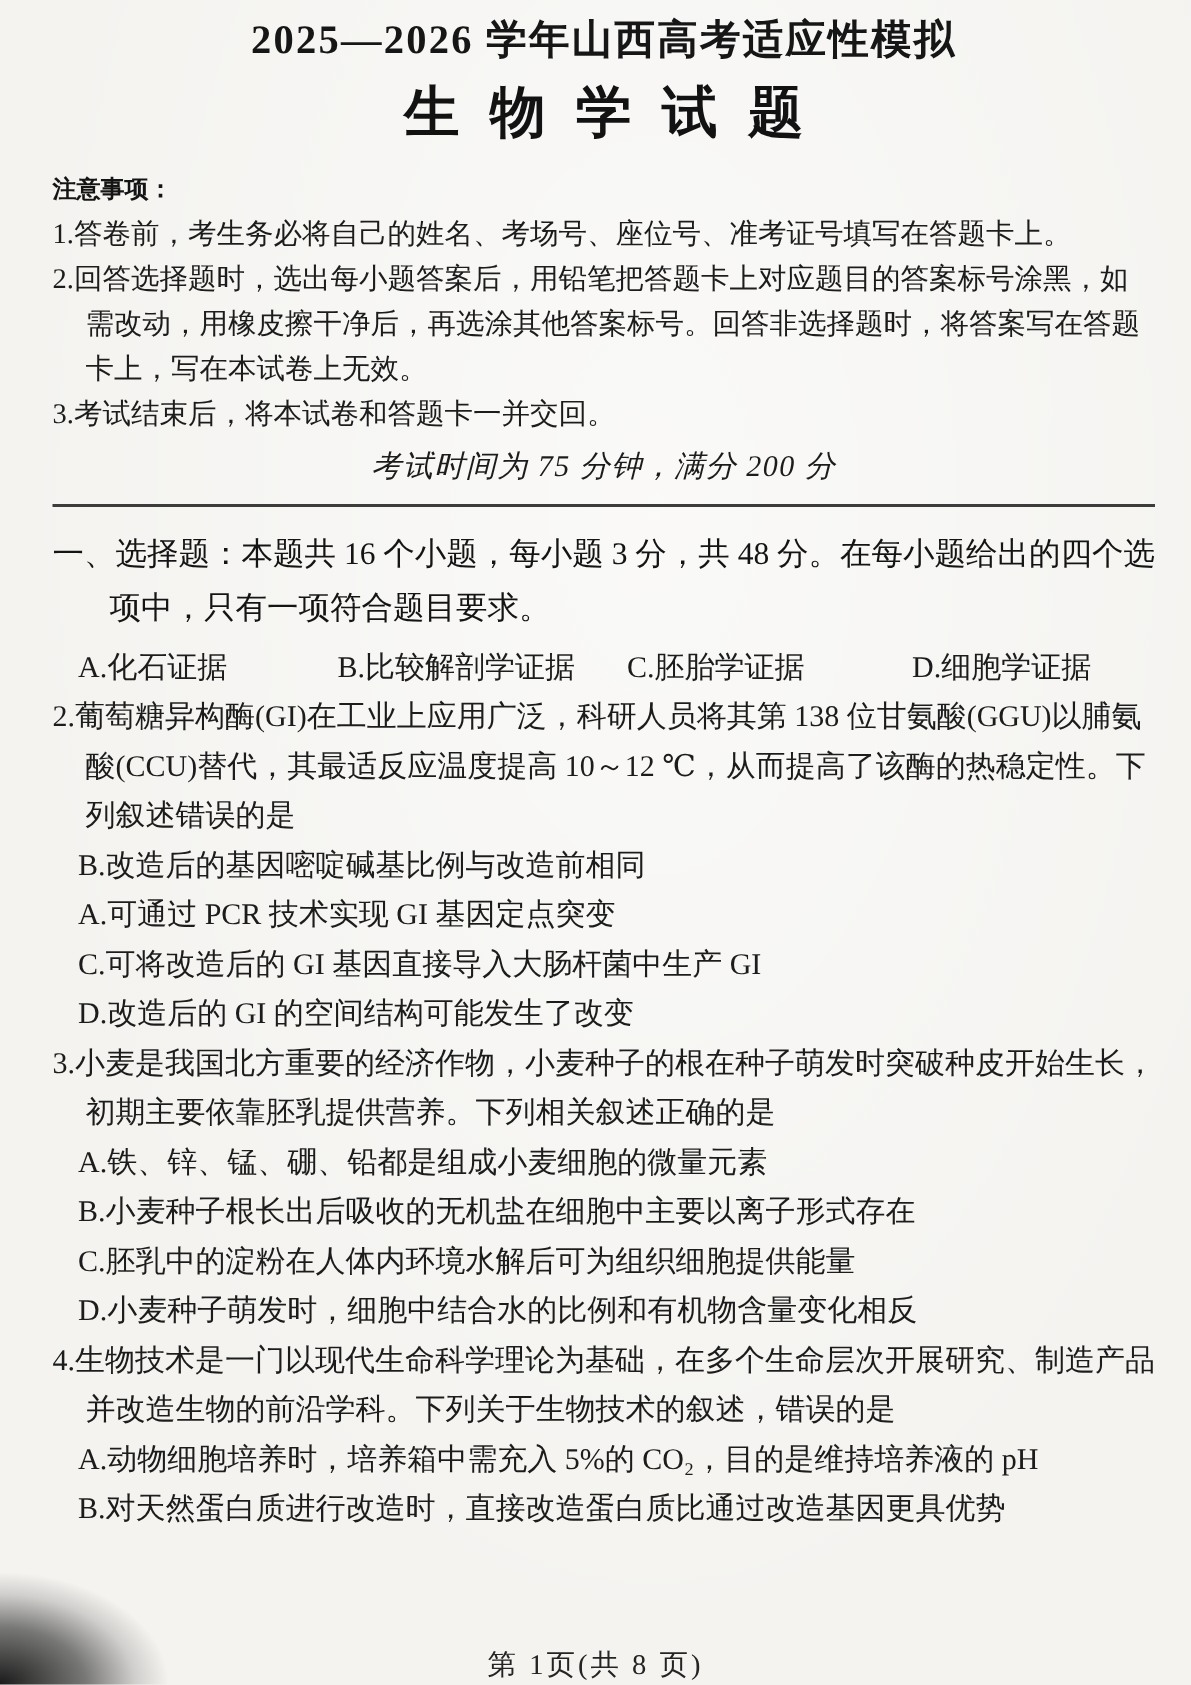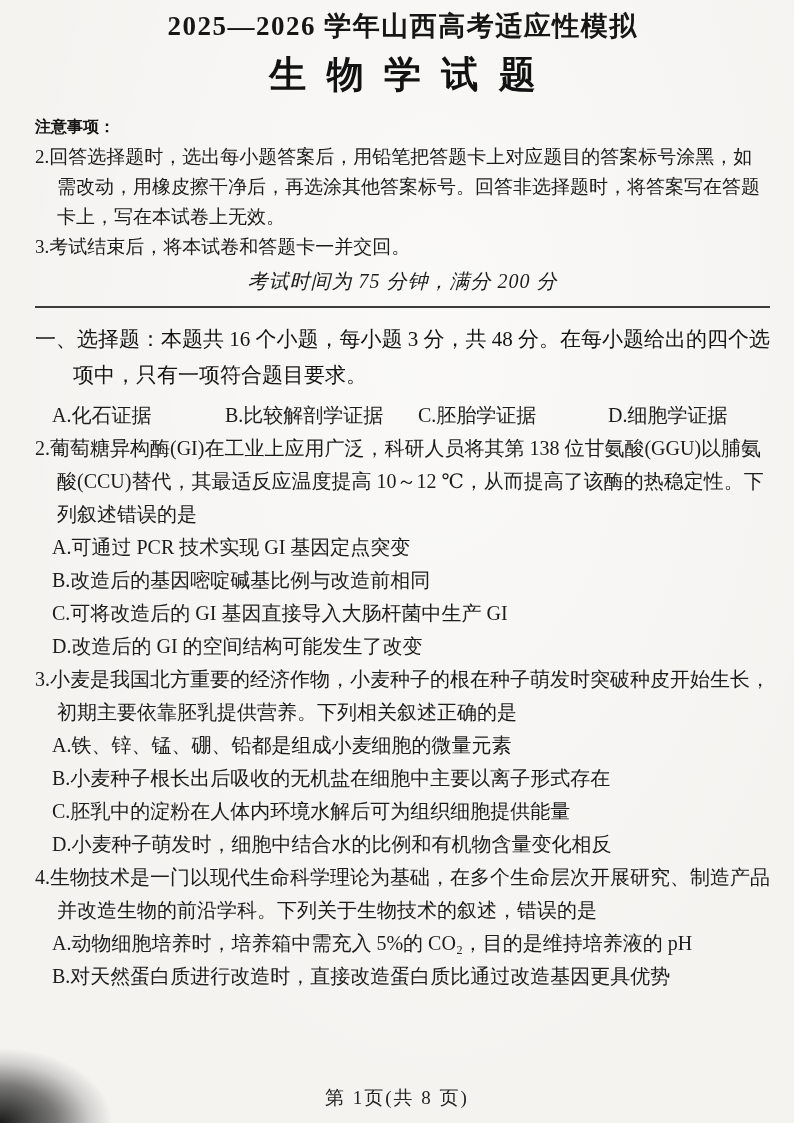--- a/index.html
+++ b/index.html
@@ -66,21 +66,21 @@
   }
   .questions { font-size: 20px; line-height: 33px; margin-top: 6px; }
   .question { margin: 0; }
   .opt { padding-left: 17px; }
   .opt-row { display: flex; padding-left: 17px; }
   .opt-row .c1 { width: 173px; }
   .opt-row .c2 { width: 193px; }
   .opt-row .c3 { width: 190px; }
   .footer {
     position: absolute;
-    bottom: 12px; left: 0; right: 0;
+    bottom: 0; left: 0; right: 0;
     text-align: center;
     font-size: 19px;
     letter-spacing: 2px;
     color: #242424;
   }
   .corner-shadow {
     position: absolute;
     left: 0; bottom: 0;
     width: 170px; height: 115px;
     pointer-events: none;
@@ -94,20 +94,21 @@
 </head>
 <body>
 
 <div class="page">
 
   <h1 class="title-main">2025—2026 学年山西高考适应性模拟</h1>
   <h2 class="title-sub">生物学试题</h2>
 
   <section class="notice">
     <div class="notice-heading">注意事项：</div>
+    <div class="hang22">1.答卷前，考生务必将自己的姓名、考场号、座位号、准考证号填写在答题卡上。</div>
     <div class="hang22">2.回答选择题时，选出每小题答案后，用铅笔把答题卡上对应题目的答案标号涂黑，如需改动，用橡皮擦干净后，再选涂其他答案标号。回答非选择题时，将答案写在答题卡上，写在本试卷上无效。</div>
     <div class="hang22">3.考试结束后，将本试卷和答题卡一并交回。</div>
     <div class="exam-info">考试时间为 75 分钟，满分 200 分</div>
   </section>
 
   <hr class="rule">
 
   <div class="section-heading">一、选择题：本题共 16 个小题，每小题 3 分，共 48 分。在每小题给出的四个选项中，只有一项符合题目要求。</div>
 
   <section class="questions">
@@ -116,22 +117,22 @@
       <div class="opt-row">
         <span class="c1">A.化石证据</span>
         <span class="c2">B.比较解剖学证据</span>
         <span class="c3">C.胚胎学证据</span>
         <span class="c4">D.细胞学证据</span>
       </div>
     </div>
 
     <div class="question">
       <div class="hang22">2.葡萄糖异构酶(GI)在工业上应用广泛，科研人员将其第 138 位甘氨酸(GGU)以脯氨酸(CCU)替代，其最适反应温度提高 10～12 ℃，从而提高了该酶的热稳定性。下列叙述错误的是</div>
+      <div class="opt">B.改造后的基因嘧啶碱基比例与改造前相同</div>
       <div class="opt">A.可通过 PCR 技术实现 GI 基因定点突变</div>
-      <div class="opt">B.改造后的基因嘧啶碱基比例与改造前相同</div>
       <div class="opt">C.可将改造后的 GI 基因直接导入大肠杆菌中生产 GI</div>
       <div class="opt">D.改造后的 GI 的空间结构可能发生了改变</div>
     </div>
 
     <div class="question">
       <div class="hang22">3.小麦是我国北方重要的经济作物，小麦种子的根在种子萌发时突破种皮开始生长，初期主要依靠胚乳提供营养。下列相关叙述正确的是</div>
       <div class="opt">A.铁、锌、锰、硼、铅都是组成小麦细胞的微量元素</div>
       <div class="opt">B.小麦种子根长出后吸收的无机盐在细胞中主要以离子形式存在</div>
       <div class="opt">C.胚乳中的淀粉在人体内环境水解后可为组织细胞提供能量</div>
       <div class="opt">D.小麦种子萌发时，细胞中结合水的比例和有机物含量变化相反</div>

